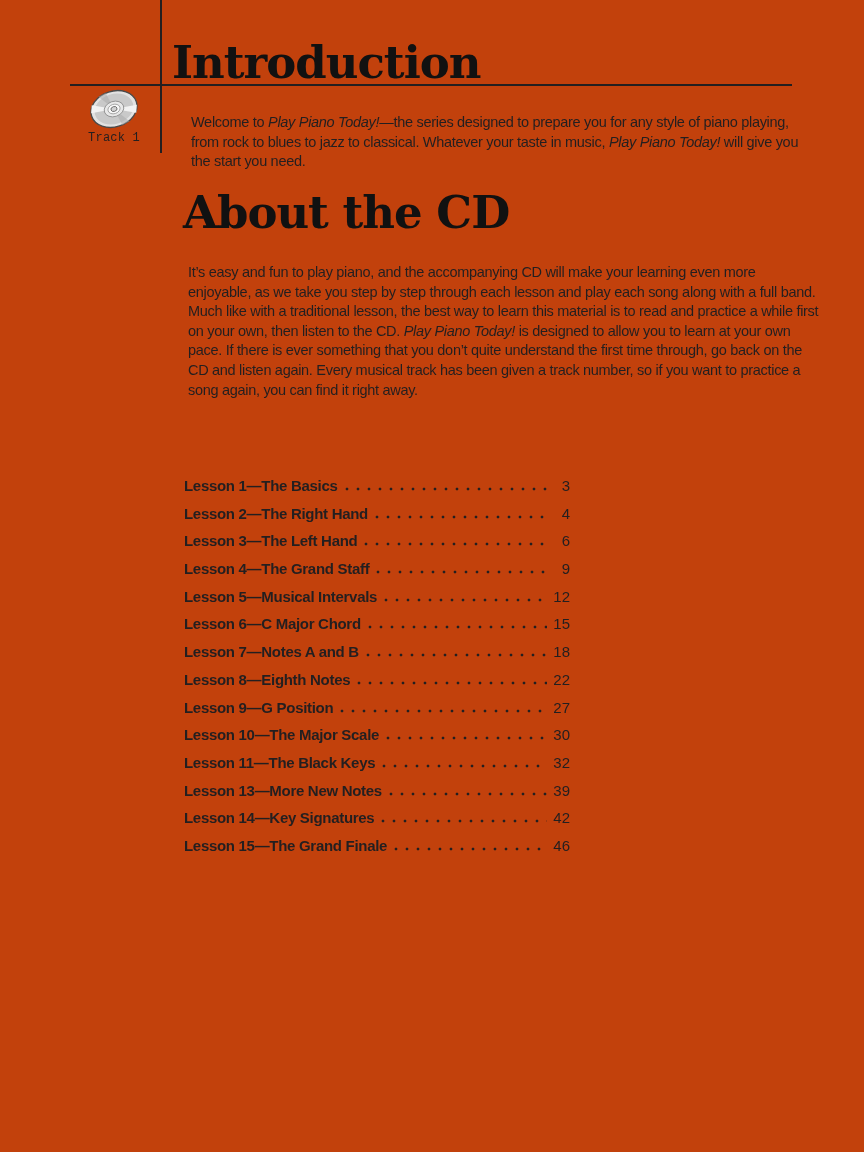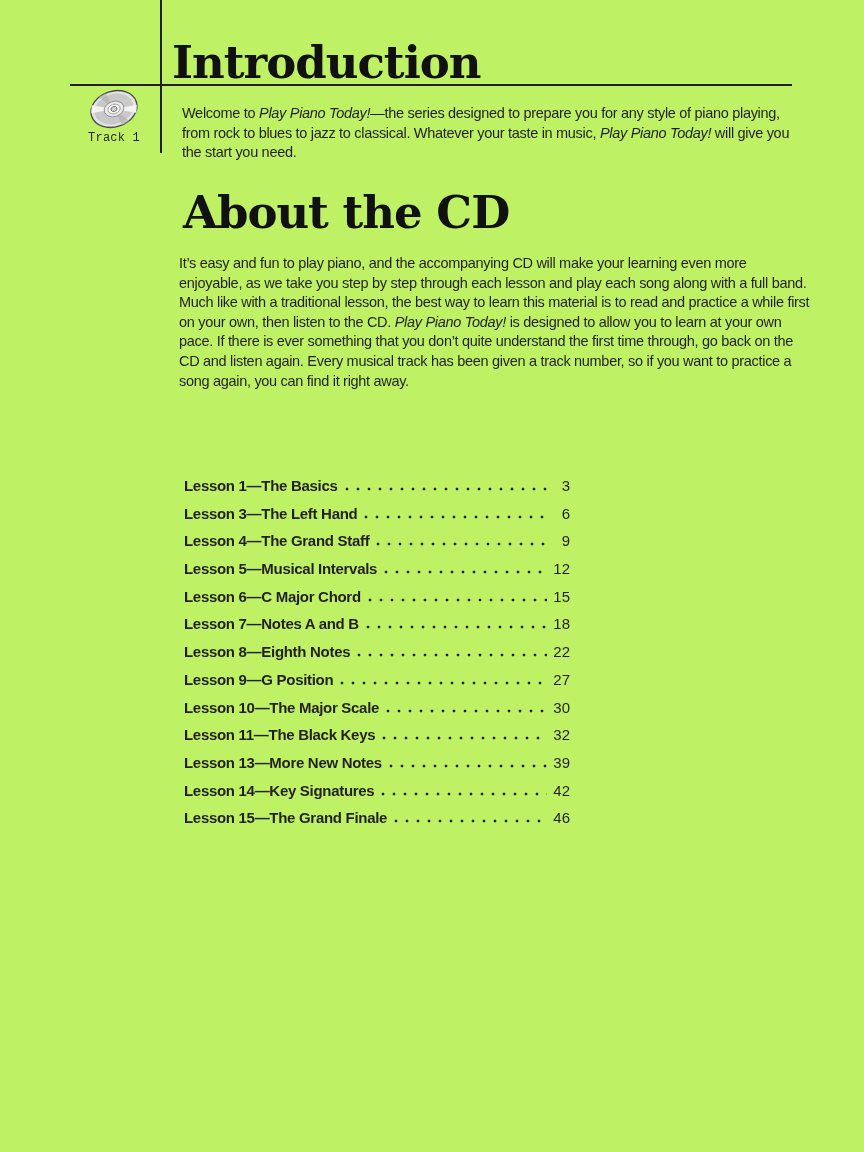--- a/index.html
+++ b/index.html
@@ -4,21 +4,21 @@
 <style>
   html, body {
     margin: 0;
     padding: 0;
     background: #ffffff;
   }
   .page {
     position: relative;
     width: 864px;
     height: 1152px;
-    background: #bef264;
+    background: #c2410c;
     color: #231f20;
     overflow: hidden;
     font-family: "Liberation Sans", sans-serif;
   }
   .v-rule {
     position: absolute;
     left: 160px;
     top: 0;
     width: 2px;
     height: 153px;
@@ -64,21 +64,21 @@
     display: block;
     margin-top: -1px;
     font-size: 12px;
     letter-spacing: 0.2px;
     color: #231f20;
     font-family: Liberation Mono, monospace;
   }
 
   .para {
     position: absolute;
-    margin: 8px;
+    margin: 17px;
     font-size: 14.5px;
     line-height: 19.6px;
     letter-spacing: -0.3px;
     color: #231f20;
   }
   #intro-paragraph { left: 174px; top: 96px;  width: 628px; }
   #about-paragraph { left: 171px; top: 246px; width: 634px; }
   .it { font-style: italic; }
 
   .toc {
@@ -150,20 +150,25 @@
   <p class="para" id="about-paragraph"><span>It’s easy and fun to play piano, and the accompanying CD will make your learning even more enjoyable, as we take you step by step through each lesson and play each song along with a full band. Much like with a traditional lesson, the best way to learn this material is to read and practice a while first on your own, then listen to the CD. </span><span class="it">Play Piano Today!</span><span> is designed to allow you to learn at your own pace. If there is ever something that you don’t quite understand the first time through, go back on the CD and listen again. Every musical track has been given a track number, so if you want to practice a song again, you can find it right away.</span></p>
 
 
   <div class="toc" id="toc">
       <div class="toc-row">
         <span class="toc-label">Lesson 1—The Basics</span>
         <span class="leader"></span>
         <span class="toc-page">3</span>
       </div>
       <div class="toc-row">
+        <span class="toc-label">Lesson 2—The Right Hand</span>
+        <span class="leader"></span>
+        <span class="toc-page">4</span>
+      </div>
+      <div class="toc-row">
         <span class="toc-label">Lesson 3—The Left Hand</span>
         <span class="leader"></span>
         <span class="toc-page">6</span>
       </div>
       <div class="toc-row">
         <span class="toc-label">Lesson 4—The Grand Staff</span>
         <span class="leader"></span>
         <span class="toc-page">9</span>
       </div>
       <div class="toc-row">

